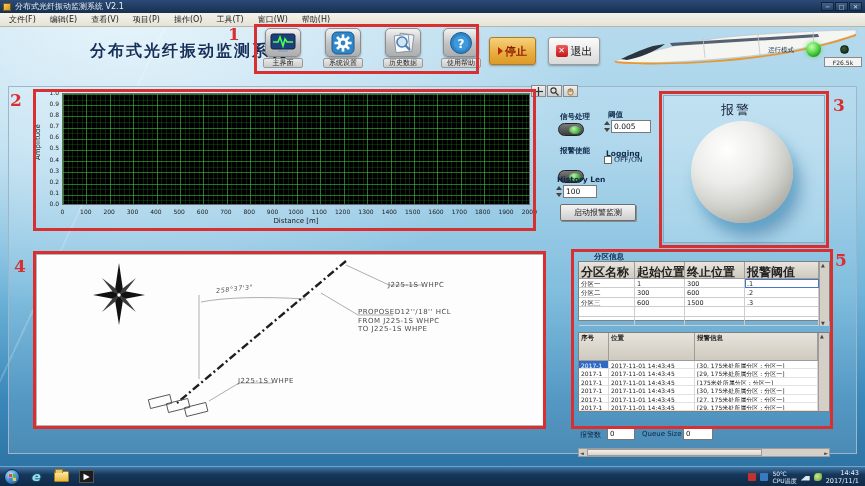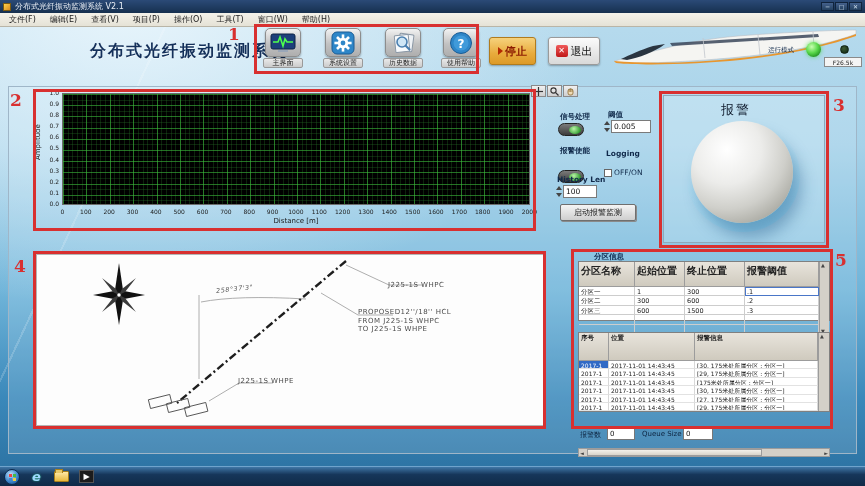--- a/index.html
+++ b/index.html
@@ -83,21 +83,21 @@
   .diagram { left:36px; top:254px; width:508px; height:172px; background:#fdfdfd; border:1px solid #b5b5b5; }
   .dg-text { position:absolute; font-size:7px; color:#4a4a4a; letter-spacing:.5px; white-space:nowrap; }
   .angle-text { left:216px; top:285px; font-style:italic; font-size:6.5px; color:#5a5a5a; transform:rotate(-6deg); }
   .note-block { left:358px; top:308px; line-height:8.5px; }
   .label-top { left:388px; top:281px; }
   .label-bottom { left:238px; top:377px; }
 
   
   .tbl-title { left:578px; top:252px; font-size:7.5px; color:#0f2c52; font-weight:bold;margin-left:16px; }
   .ptable { left:578px; top:261px; width:252px; height:60px; background:#fff; border:1px solid #808080; display:grid; grid-template-columns:56px 50px 60px 1fr 10px; grid-auto-rows:min-content; }
-  .ptable .hcell { background:linear-gradient(#e8e4dc,#cfcabe); border-right:1px solid #9c9c9c; border-bottom:1px solid #9c9c9c; font-size:10px; font-weight:bold; color:#222; padding:2px 2px; height:25px; white-space:nowrap; overflow:hidden; }
+  .ptable .hcell { background:linear-gradient(#e8e4dc,#cfcabe); border-right:1px solid #9c9c9c; border-bottom:1px solid #9c9c9c; font-size:12px; font-weight:bold; color:#222; padding:2px 2px; height:17px; white-space:nowrap; overflow:hidden; }
   .ptable .cell { border-right:1px solid #cdcdcd; border-bottom:1px solid #cdcdcd; font-size:6.5px; color:#222; padding:1px 2px; height:9.4px; white-space:nowrap; overflow:hidden; }
   .vscroll { grid-row:1 / span 6; grid-column:5; background:#d4d0c8; border-left:1px solid #9c9c9c; position:relative; cursor:pointer; }
   .vscroll::before { content:"▲"; position:absolute; top:0; left:1px; font-size:5px; color:#444; }
   .vscroll::after { content:"▼"; position:absolute; bottom:0; left:1px; font-size:5px; color:#444; }
   .hscroll { height:9px; background:#d4d0c8; border:1px solid #9c9c9c; position:relative; cursor:pointer; }
   .hscroll::before { content:"◄"; position:absolute; left:1px; top:1px; font-size:5px; color:#444; }
   .hscroll::after { content:"►"; position:absolute; right:1px; top:1px; font-size:5px; color:#444; }
   .hthumb { position:absolute; left:8px; top:0; width:55%; height:100%; background:linear-gradient(#f2f0ea,#d8d4ca); border:1px solid #9c9c9c; }
   .hs1 { left:578px; top:321px; width:252px; }
   .ltable { left:578px; top:332px; width:252px; height:80px; background:#fff; border:1px solid #808080; display:grid; grid-template-columns:30px 86px 1fr 11px; overflow:hidden; }
@@ -307,21 +307,21 @@
 <div class="abs num-ctl" style="left:603px; top:120px;">
   <span class="spin">
       <i class="up"></i>
       <i class="dn"></i>
     </span>
   <span class="num-field" style="width:40px;">0.005</span>
 </div>
 <span class="abs ctl-label" style="left:560px; top:146px;">报警使能</span>
 <div class="abs led-pill" style="left:558px; top:157px;"></div>
 <span class="abs ctl-label" style="left:606px; top:149px;">Logging</span>
-<div class="abs chk-row" style="left:604px; top:168px;text-align:right;">
+<div class="abs chk-row" style="left:604px; top:155px;text-align:right;">
   <span class="chk-box"></span>
   <span class="ctl-label" style="font-weight:normal;">OFF/ON</span>
 </div>
 <span class="abs ctl-label" style="left:557px; top:175px;">History Len</span>
 <div class="abs num-ctl" style="left:555px; top:185px;">
   <span class="spin">
       <i class="up"></i>
       <i class="dn"></i>
     </span>
   <span class="num-field" style="width:34px;">100</span>
@@ -514,13 +514,25 @@
     </span>
   <span class="task-icon">
       <span class="ie-e">e</span>
     </span>
   <span class="task-icon">
       <span class="folder"></span>
     </span>
   <span class="task-icon">
       <span class="lv-icon">▶</span>
     </span>
+  <span class="tray">
+    <span class="tray-badge-red"></span>
+    <span class="tray-badge-blue"></span>
+    <span class="tray-text">
+      <span>50℃</span><br><span>CPU温度</span>
+    </span>
+    <span class="tray-net"></span>
+    <span class="tray-leaf"></span>
+    <span class="clock">
+      <span>14:43</span><br><span>2017/11/1</span>
+    </span>
+  </span>
 </div>
 
 </body></html>

